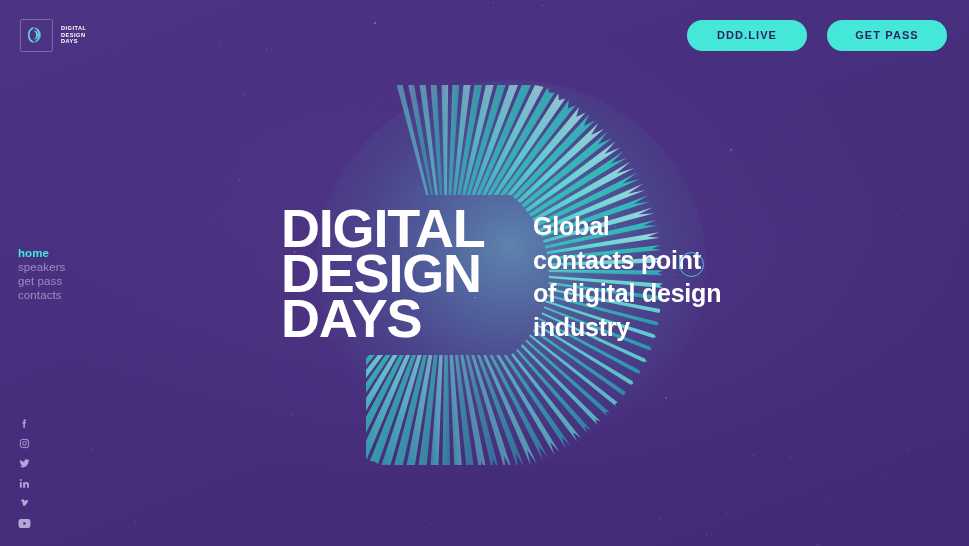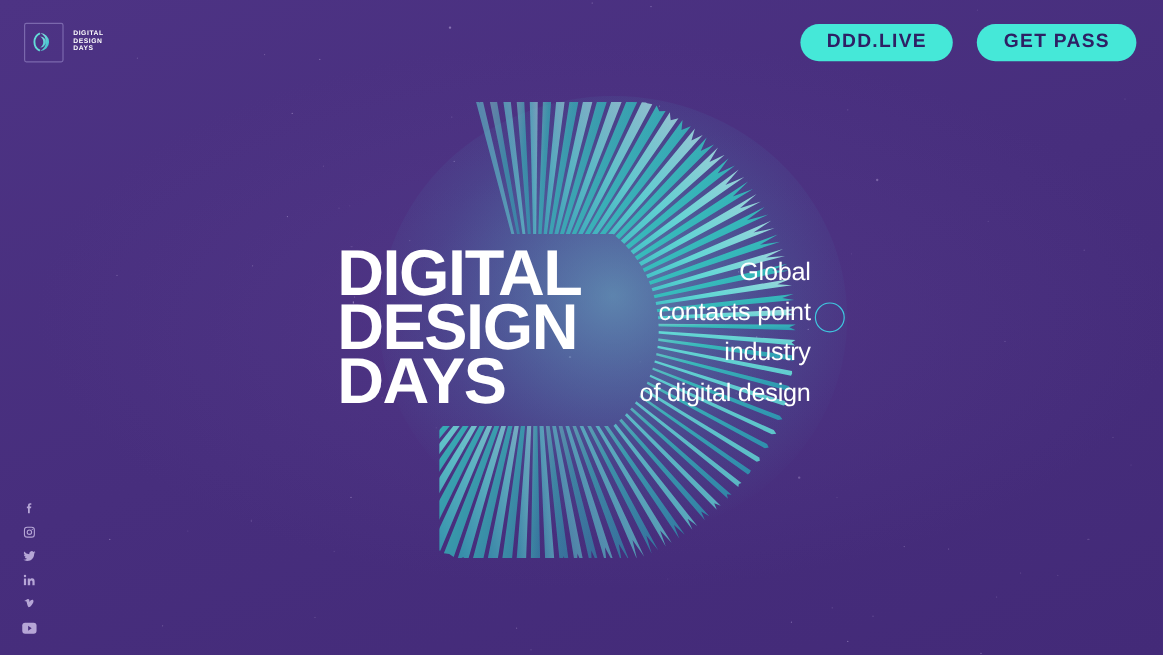--- a/index.html
+++ b/index.html
@@ -57,21 +57,21 @@
     color:#ffffff; text-transform:uppercase;
   }
   .brand-text span { display:block; }
 
   .actions { display:flex; gap:20px; }
   .pill {
     min-width:120px; height:31px;
     border-radius:16px; border:none;
     background:#45e8d8; color:#2e2064;
     font-family:"Liberation Sans", sans-serif;
-    font-size:16px; font-weight:700; letter-spacing:1.1px;
+    font-size:11px; font-weight:700; letter-spacing:1.1px;
     display:flex; align-items:center; justify-content:center;
     cursor:pointer; padding:0 22px;
   }
 
   
   .sidenav {
     position:absolute; left:18px; top:246px;
     z-index:20;
     display:flex; flex-direction:column;
   }
@@ -103,22 +103,22 @@
     font-size:54px; line-height:45px;
     font-weight:700; letter-spacing:-1.2px;
   }
   .headline span { display:block; }
 
   
   .tagline {
     position:absolute; left:533px; top:210px;
     z-index:15;
     color:#ffffff;
-    font-size:21px; line-height:33.5px;
-    font-weight:400; letter-spacing:-0.2px;text-align:right;
+    font-size:25px; line-height:33.5px;
+    font-weight:700; letter-spacing:-0.2px;
   }
   .tagline span { display:block; }
   .deco-circle {
     position:absolute; left:679px; top:252px;
     width:25px; height:25px;
     border:1.6px solid #3fc9e0; border-radius:50%;
     z-index:16; pointer-events:none;
   }
 </style>
 </head>
@@ -329,20 +329,26 @@
         <span>DAYS</span>
       </div>
     </div>
 
     <div class="actions">
       <button class="pill">DDD.LIVE</button>
       <button class="pill">GET PASS</button>
     </div>
   </div>
 
+  <nav class="sidenav">
+    <div class="nav-item active">home</div>
+    <div class="nav-item">speakers</div>
+    <div class="nav-item">get pass</div>
+    <div class="nav-item">contacts</div>
+  </nav>
 
   <div class="social">
     <a>
       <svg width="11" height="11" viewBox="0 0 24 24" fill="currentColor">
         <path d="M15.5 3h-2.3c-2.3 0-3.7 1.5-3.7 3.9V9H7.4v3h2.1v9h3.2v-9h2.3l.4-3h-2.7V7.2c0-.9.2-1.4 1.4-1.4h1.4V3z"></path>
       </svg>
     </a>
     <a>
       <svg width="11" height="11" viewBox="0 0 24 24" fill="none" stroke="currentColor" stroke-width="2">
         <rect x="3" y="3" width="18" height="18" rx="5"></rect>
@@ -377,18 +383,18 @@
 
   <h1 class="headline">
     <span>DIGITAL</span>
     <span>DESIGN</span>
     <span>DAYS</span>
   </h1>
 
   <div class="tagline">
     <span>Global</span>
     <span>contacts point</span>
+    <span>of digital design</span>
     <span>industry</span>
-    <span>of digital design</span>
   </div>
   <div class="deco-circle"></div>
 
 </div>
 
 </body></html>

